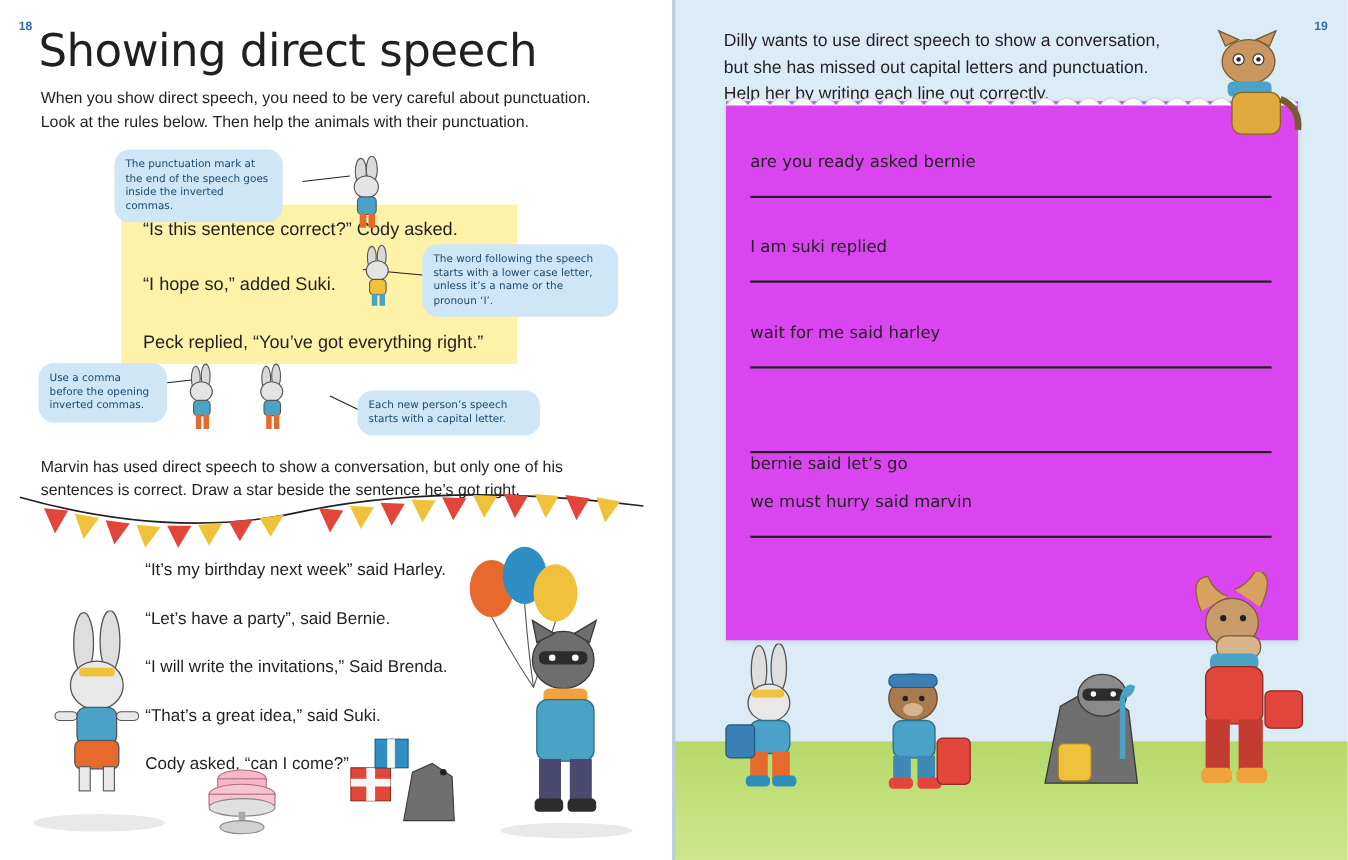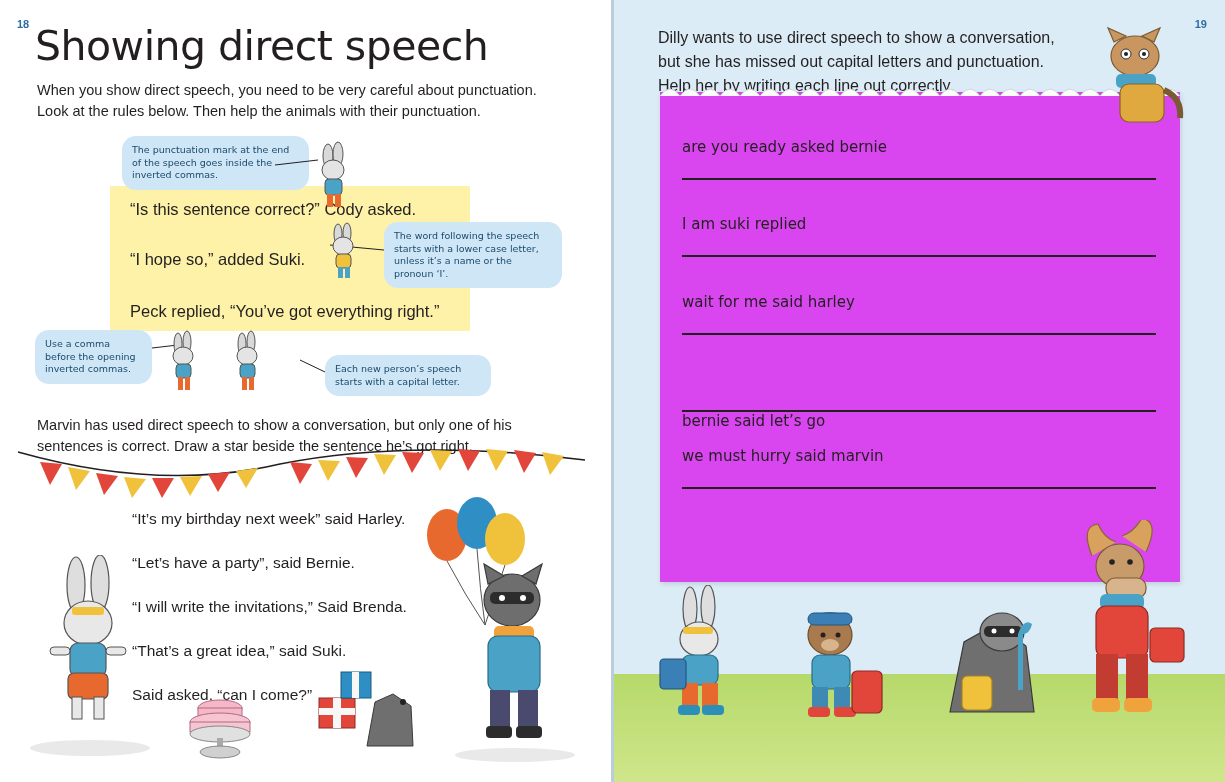--- a/index.html
+++ b/index.html
@@ -95,21 +95,21 @@
     position: absolute;
     background: #cfe6f7;
     border-radius: 14px;
     color: #1b4a6b;
     font-family: "DejaVu Sans", sans-serif;
     font-size: 9.5px;
     line-height: 1.32;
     padding: 8px 10px;
     box-sizing: border-box;
   }
-  .b1 { left: 122px; top: 136px; width: 187px; }
+  .b1 { left: 104px; top: 136px; width: 153px; }
   .b2 { left: 384px; top: 222px; width: 178px; }
   .b3 { left: 35px; top: 330px; width: 117px; }
   .b4 { left: 325px; top: 355px; width: 166px; }
 
   .marvin-text {
     position: absolute;
     left: 37px;
     top: 415px;
     width: 490px;
     font-size: 14.5px;
@@ -272,21 +272,21 @@
         <polygon points="504,20 526,23 514,43" fill="#e2463a"></polygon>
         <polygon points="532,22 554,26 540,45" fill="#f0c23c"></polygon>
       </g>
     </svg>
 
     <div class="sentences">
       <div>“It’s my birthday next week” said Harley.</div>
       <div>“Let’s have a party”, said Bernie.</div>
       <div>“I will write the invitations,” Said Brenda.</div>
       <div>“That’s a great idea,” said Suki.</div>
-      <div>Said asked, “can I come?”</div>
+      <div>Cody asked, “can I come?”</div>
     </div>
 
     <svg class="art" style="left:425px;top:495px;width:110px;height:160px;">
       <ellipse cx="22" cy="40" rx="20" ry="26" fill="#e8692d"></ellipse>
       <ellipse cx="52" cy="28" rx="20" ry="26" fill="#2f8fc4"></ellipse>
       <ellipse cx="80" cy="44" rx="20" ry="26" fill="#f0c23c"></ellipse>
       <path d="M22 66 Q 40 100 60 130" stroke="#555" fill="none" stroke-width="1"></path>
       <path d="M52 54 Q 55 95 60 130" stroke="#555" fill="none" stroke-width="1"></path>
       <path d="M80 70 Q 70 100 60 130" stroke="#555" fill="none" stroke-width="1"></path>
     </svg>

